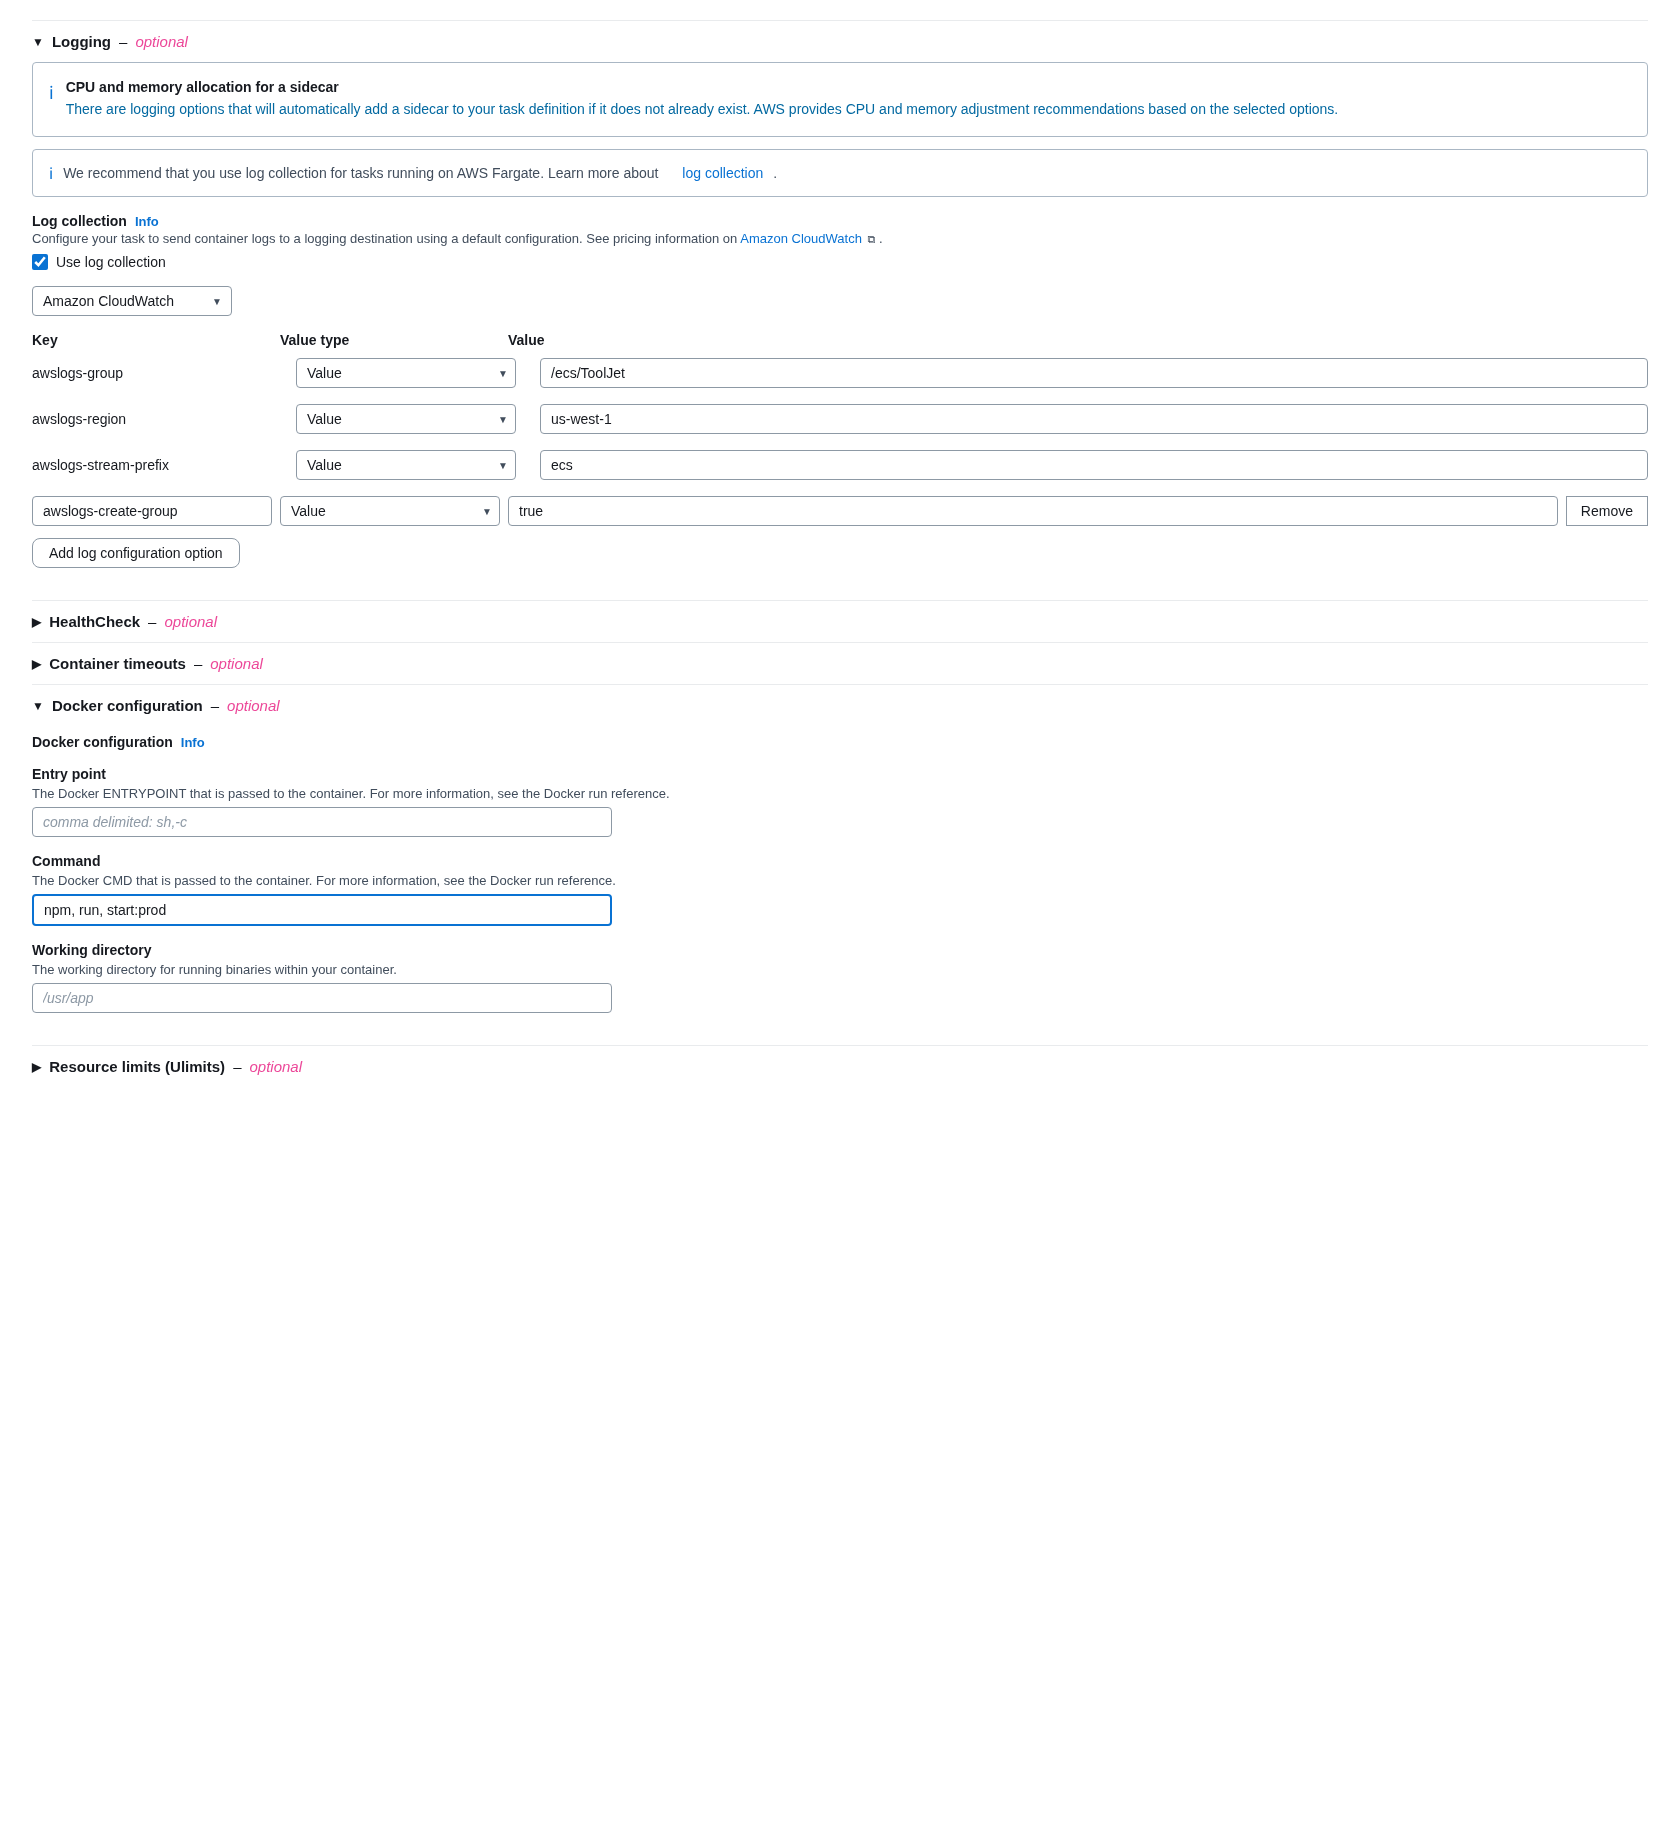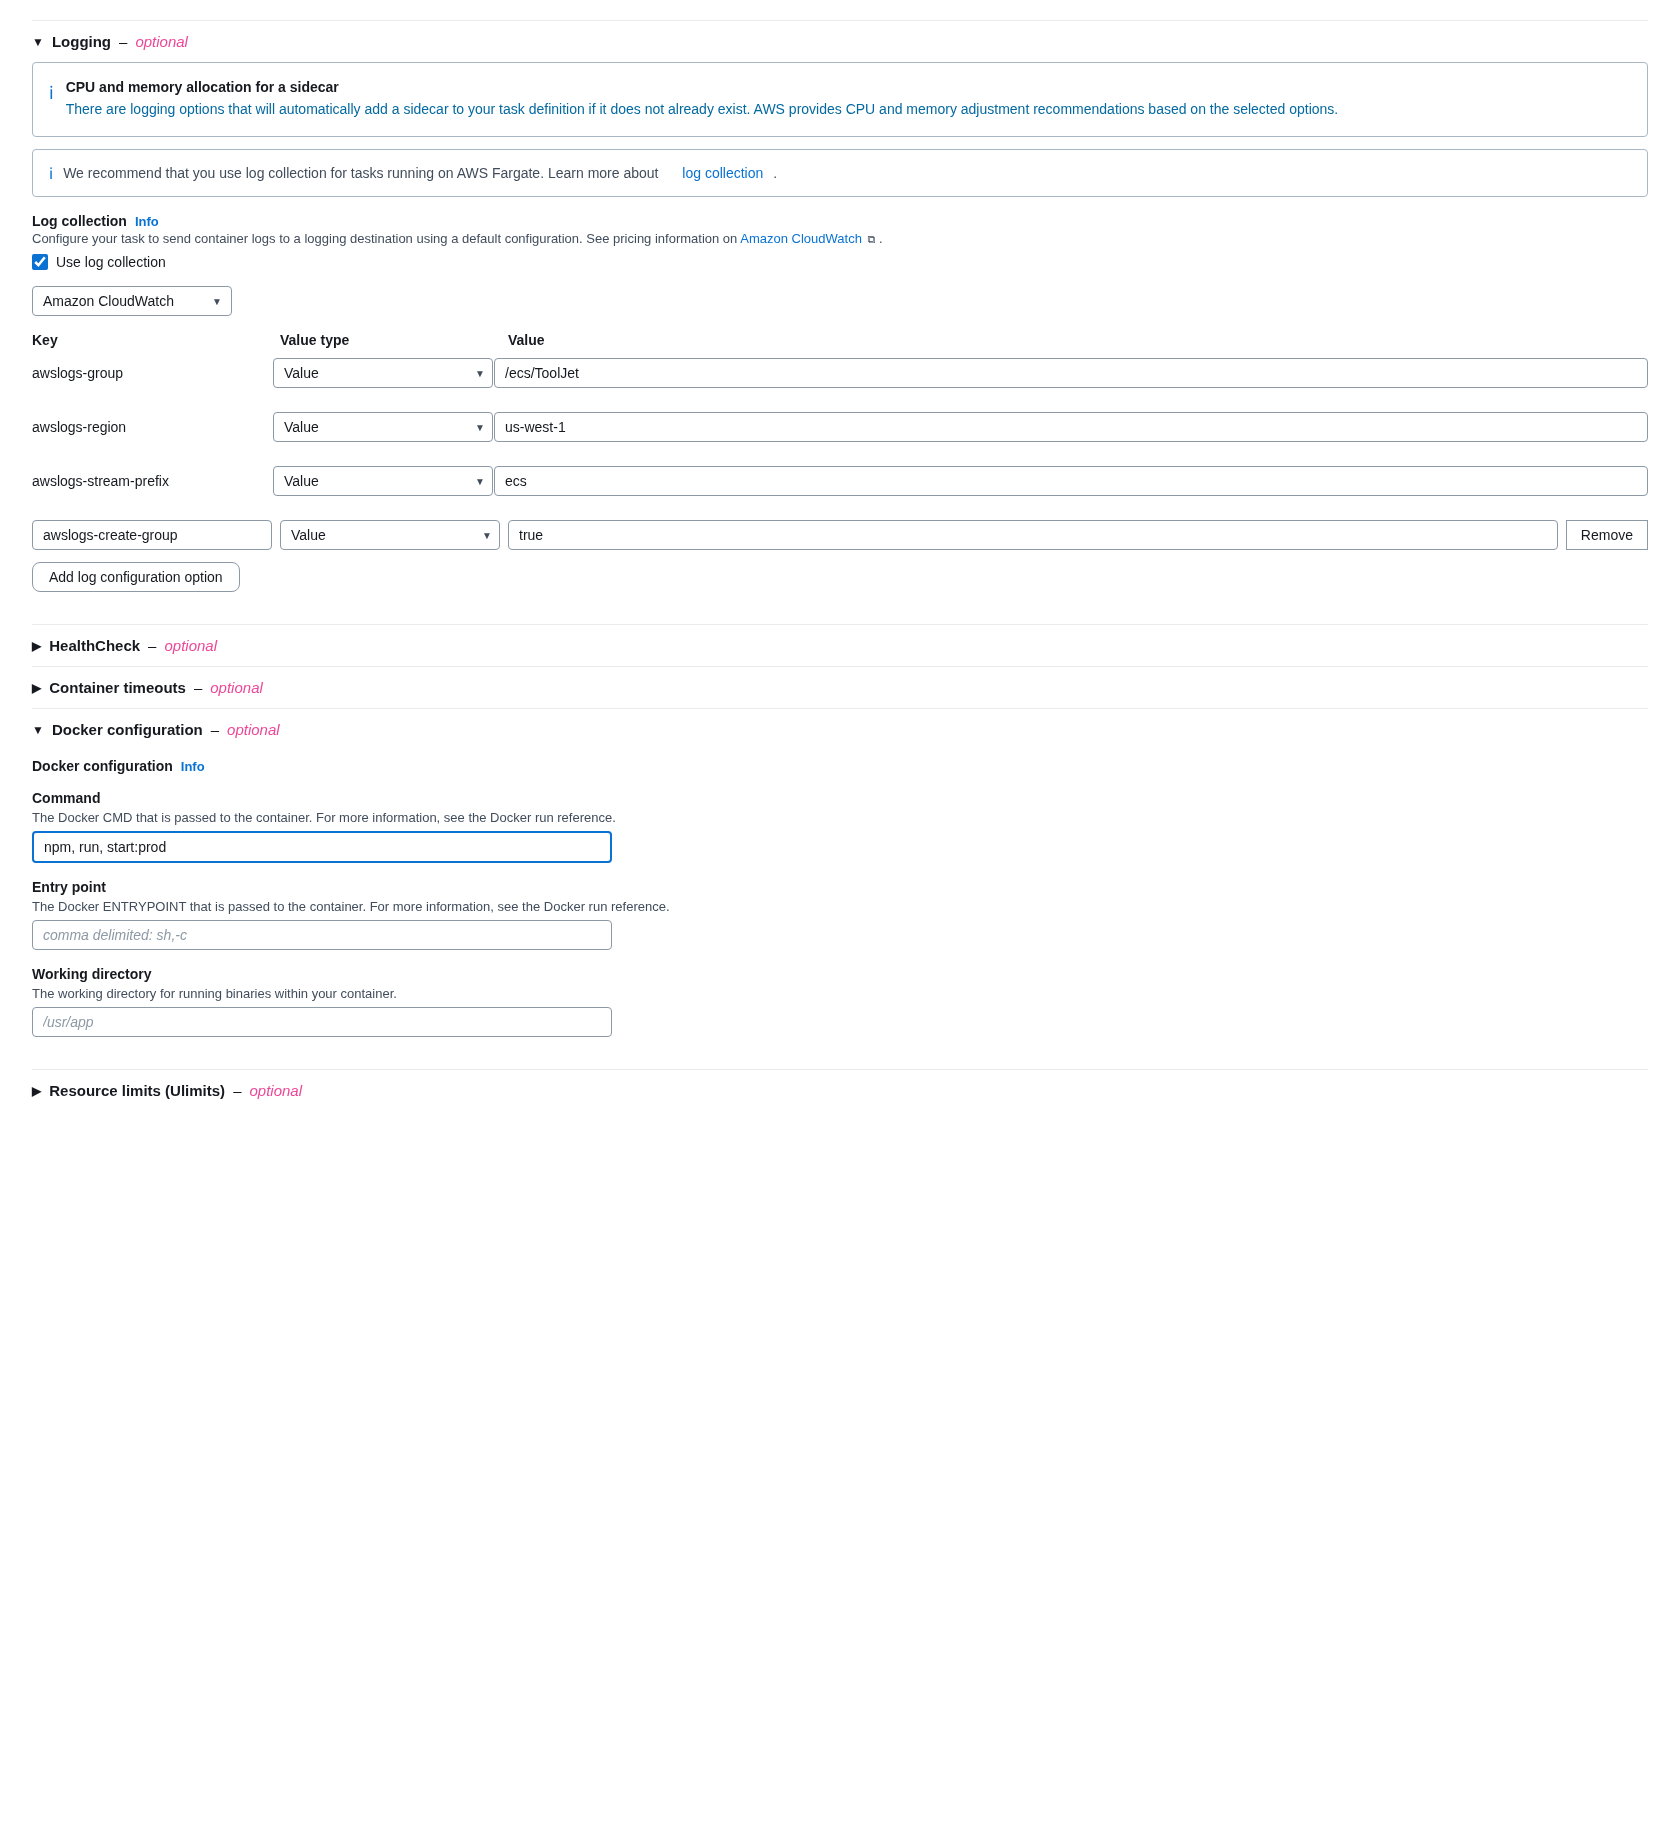--- a/index.html
+++ b/index.html
@@ -183,23 +183,23 @@
     .log-config-row {
       display: grid;
       grid-template-columns: 240px 220px 1fr auto;
       gap: 8px;
       align-items: center;
       margin-bottom: 8px;
     }
     .log-config-row-static {
       display: grid;
       grid-template-columns: 240px 220px 1fr;
-      gap: 1px;
-      align-items: center;
-      margin-bottom: 24px;
+      gap: 24px;
+      align-items: center;
+      margin-bottom: 16px;
     }
     .log-config-row input[type="text"],
     .log-config-row-static input[type="text"] {
       width: 100%;
       border: 1px solid #8d99a5;
       border-radius: 4px;
       padding: 6px 10px;
       font-size: 14px;
       color: #16191f;
       background: #fff;
@@ -445,29 +445,29 @@
       <span class="optional-label">optional</span>
     </div>
 
     <div class="section-content">
       <div style="display:flex;align-items:center;gap:8px;margin-bottom:16px;">
         <span class="field-label">Docker configuration</span>
         <a href="#" class="info-link">Info</a>
       </div>
 
       <div class="docker-field">
+        <div class="docker-field-label">Entry point</div>
+        <p class="docker-field-desc">The Docker ENTRYPOINT that is passed to the container. For more information, see the Docker run reference.</p>
+        <input type="text" placeholder="comma delimited: sh,-c" value="" style="width: 580px; border: 1px solid rgb(141, 153, 165); border-radius: 4px; padding: 6px 10px; font-size: 14px; color: rgb(22, 25, 31); background: rgb(255, 255, 255);">
+      </div>
+
+      <div class="docker-field">
         <div class="docker-field-label">Command</div>
         <p class="docker-field-desc">The Docker CMD that is passed to the container. For more information, see the Docker run reference.</p>
         <input type="text" value="npm, run, start:prod" style="width: 580px; border: 2px solid rgb(9, 114, 211); border-radius: 4px; padding: 6px 10px; font-size: 14px; color: rgb(22, 25, 31); background: rgb(255, 255, 255); outline: none;">
-      </div>
-
-      <div class="docker-field">
-        <div class="docker-field-label">Entry point</div>
-        <p class="docker-field-desc">The Docker ENTRYPOINT that is passed to the container. For more information, see the Docker run reference.</p>
-        <input type="text" placeholder="comma delimited: sh,-c" value="" style="width: 580px; border: 1px solid rgb(141, 153, 165); border-radius: 4px; padding: 6px 10px; font-size: 14px; color: rgb(22, 25, 31); background: rgb(255, 255, 255);">
       </div>
 
       <div class="docker-field">
         <div class="docker-field-label">Working directory</div>
         <p class="docker-field-desc">The working directory for running binaries within your container.</p>
         <input type="text" placeholder="/usr/app" value="" style="width: 580px; border: 1px solid rgb(141, 153, 165); border-radius: 4px; padding: 6px 10px; font-size: 14px; color: rgb(22, 25, 31); background: rgb(255, 255, 255);">
       </div>
     </div>
   </div>
 

